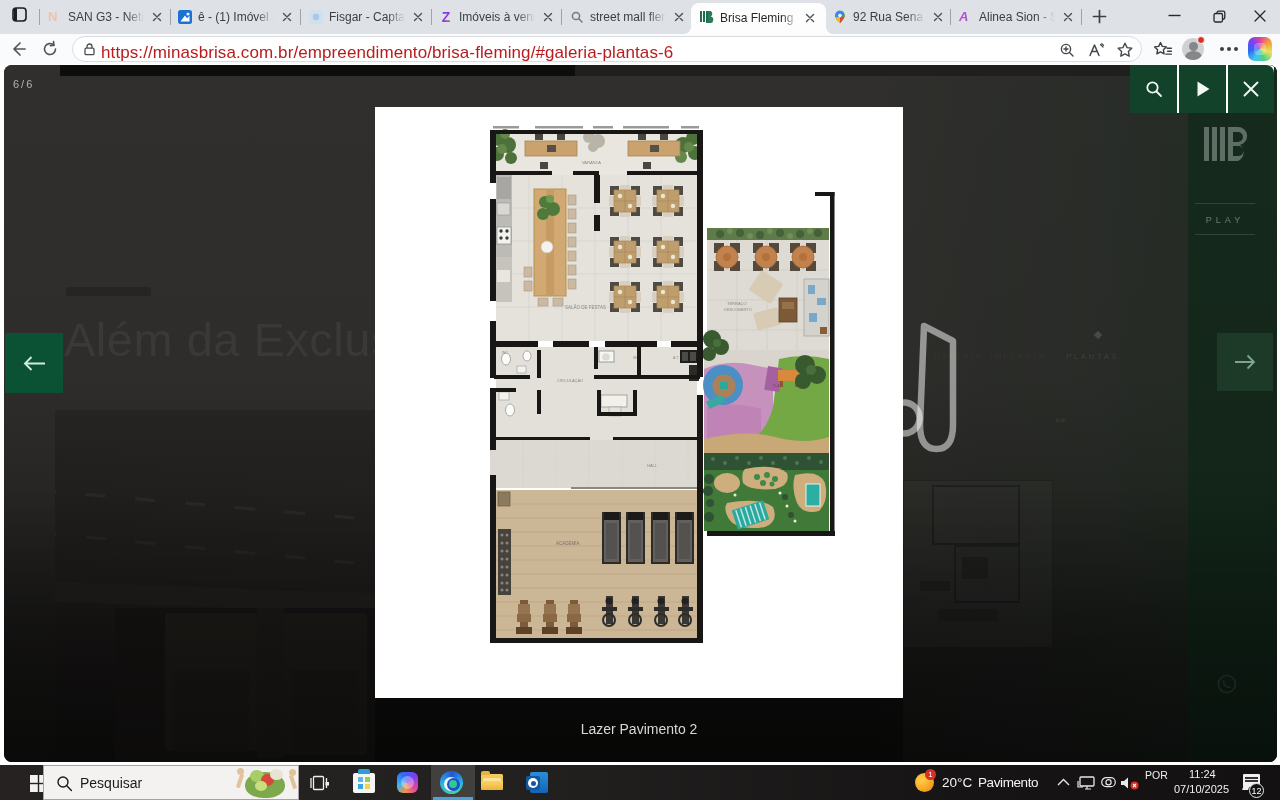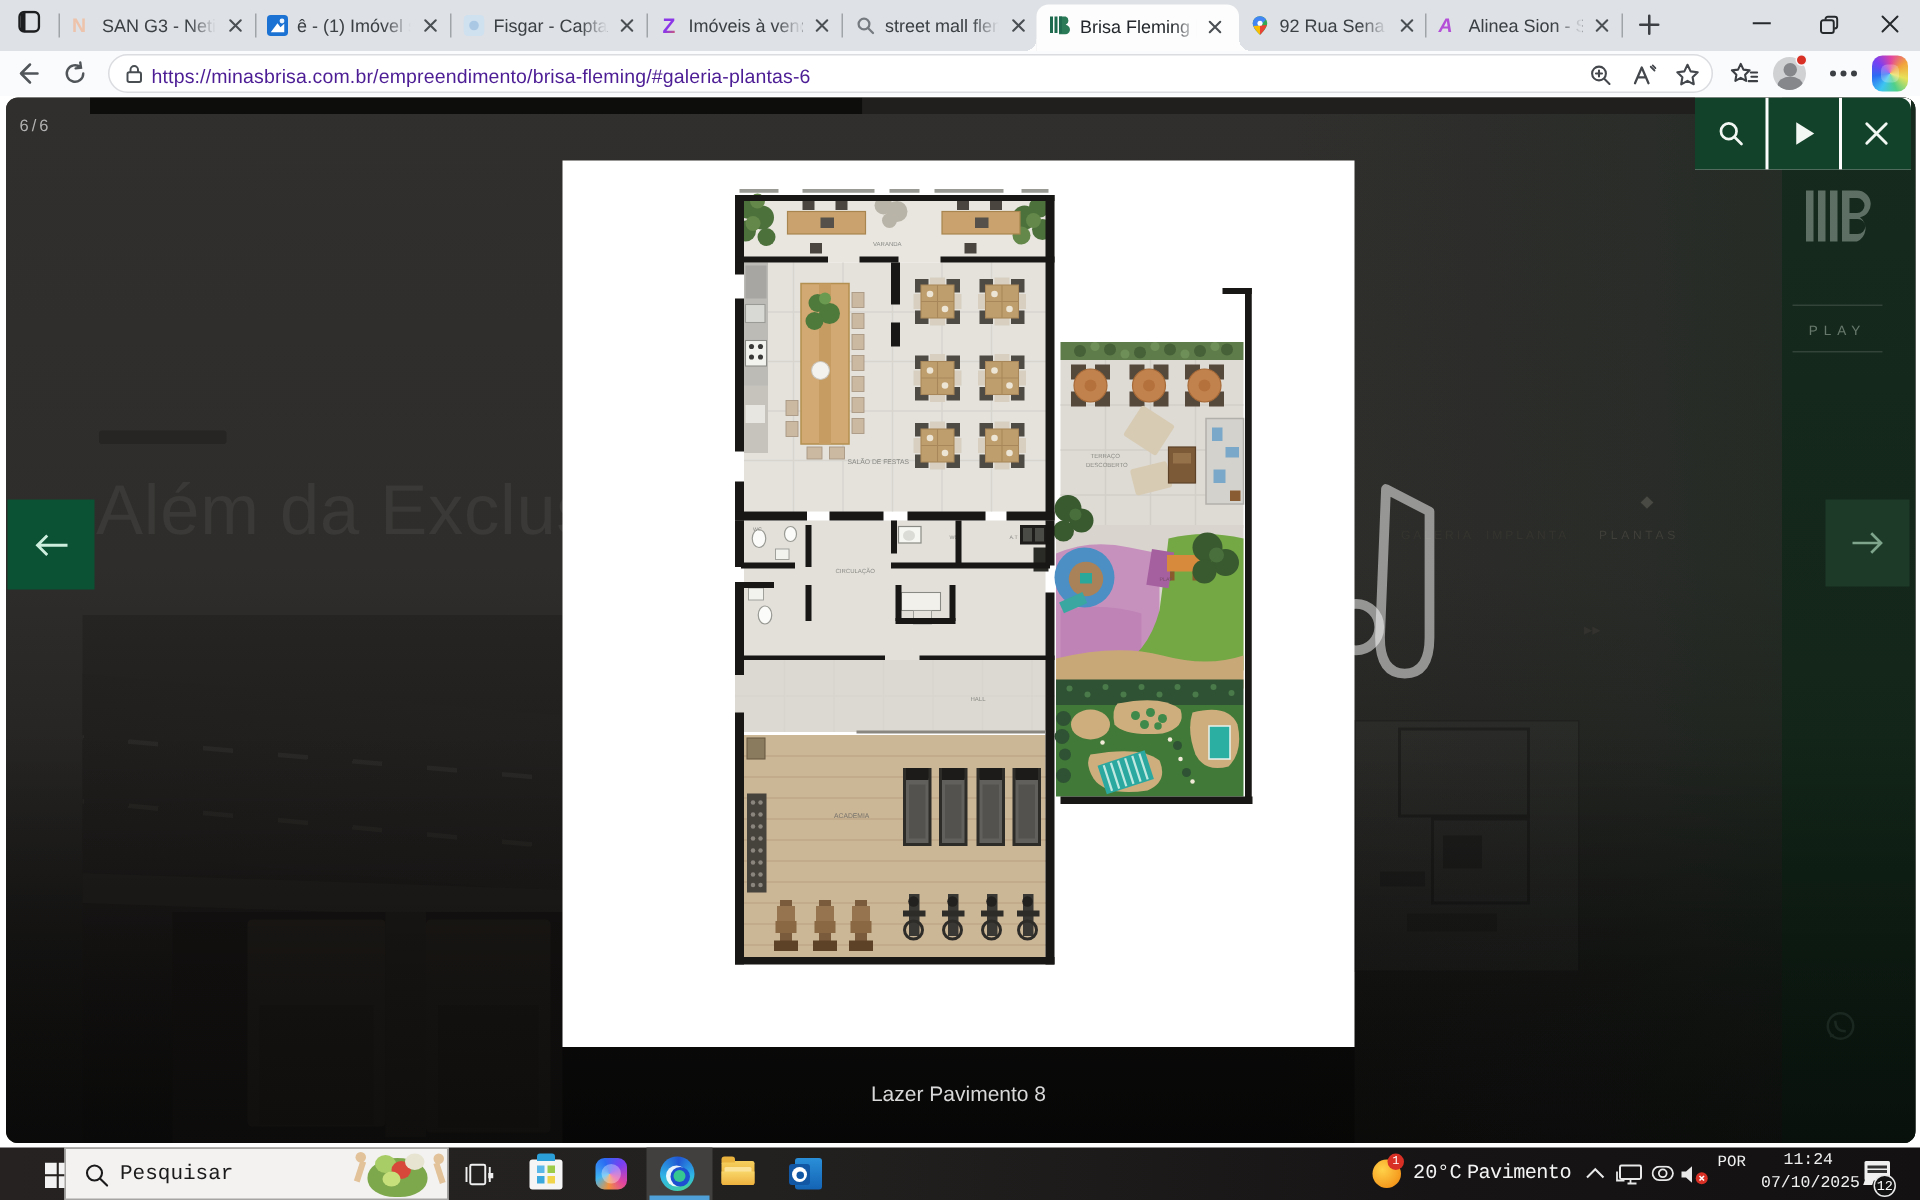--- a/index.html
+++ b/index.html
@@ -23,27 +23,27 @@
   #activetab .lbl { position:absolute; left:29px; top:8px; width:78px; height:15px; overflow:hidden;
      font-size:12px; color:#24282c; white-space:nowrap; }
   #activetab .lbl:after { content:""; position:absolute; right:0; top:0; width:16px; height:15px;
      background:linear-gradient(90deg, rgba(253,253,253,0), #fdfdfd); }
   #activetab:before { content:""; position:absolute; left:-8px; bottom:0; width:8px; height:8px; background:radial-gradient(circle at 0 0, transparent 8px, #fdfdfd 8px); }
   #activetab:after { content:""; position:absolute; right:-8px; bottom:0; width:8px; height:8px; background:radial-gradient(circle at 100% 0, transparent 8px, #fdfdfd 8px); }
   
   #toolbar { position:absolute; left:0; top:34px; width:1280px; height:30px; background:#fafbfc; }
   #urlpill { position:absolute; left:72px; top:2px; width:1070px; height:26px; background:#fff;
      border:1px solid #dadce0; border-radius:13px; }
-  #urltext { position:absolute; left:28px; top:5.5px; font-size:13px; color:#4c1d95; letter-spacing:0.1px;text-align:right; }
+  #urltext { position:absolute; left:28px; top:5.5px; font-size:17px; color:#b91c1c; letter-spacing:0.1px;text-align:right; }
   
   #page { position:absolute; left:4px; top:65px; width:1273px; height:697px; border-radius:8px;
      overflow:hidden; background:#2f2e2c; }
   
   #taskbar { position:absolute; left:0; top:765px; width:1280px; height:35px;
-     background:linear-gradient(90deg,#252221 0%,#232120 40%,#161414 75%,#131111 100%);font-family:Liberation Mono, monospace; }
+     background:linear-gradient(90deg,#252221 0%,#232120 40%,#161414 75%,#131111 100%); }
 </style>
 </head>
 <body>
 <div id="tabstrip">
     <svg class="abs" style="left:12px;top:7px" width="15" height="15" viewBox="0 0 15 15">
       <rect x="1" y="1" width="13" height="13" rx="3.2" fill="none" stroke="#1c1e20" stroke-width="1.6"></rect>
       <path d="M4.2 1.2 V13.8" stroke="#1c1e20" stroke-width="1.6"></path>
       <rect x="1.8" y="1.8" width="2.4" height="11.4" fill="#1c1e20"></rect>
     </svg>
     <div class="sep" style="left:39px"></div>
@@ -736,21 +736,21 @@
     <g fill="#9a9a94">
       <rect x="118" y="19" width="26" height="2.5"></rect>
           <rect x="160" y="19" width="48" height="2.5"></rect>
           <rect x="218" y="19" width="20" height="2.5"></rect>
           <rect x="248" y="19" width="46" height="2.5"></rect>
           <rect x="306" y="19" width="18" height="2.5"></rect>
     </g>
   </svg>
   </div>
 
-  <div class="abs" style="left:371px;top:656px;width:528px;text-align:center;font-size:14px;color:#d8d8d8">Lazer Pavimento 8</div>
+  <div class="abs" style="left:371px;top:656px;width:528px;text-align:center;font-size:14px;color:#d8d8d8">Lazer Pavimento 2</div>
 
 
   <div class="abs" style="left:899px;top:415px;width:150px;height:168px;background:rgba(255,255,255,0.022);border:1px solid rgba(0,0,0,0.22)">
     <div class="abs" style="left:28px;top:4px;width:88px;height:60px;border:2px solid rgba(0,0,0,0.26)"></div>
     <div class="abs" style="left:50px;top:64px;width:66px;height:58px;border:2px solid rgba(0,0,0,0.24)"></div>
     <div class="abs" style="left:58px;top:76px;width:26px;height:22px;background:rgba(0,0,0,0.2)"></div>
     <div class="abs" style="left:16px;top:100px;width:30px;height:10px;background:rgba(0,0,0,0.18)"></div>
     <div class="abs" style="left:34px;top:128px;width:60px;height:12px;background:rgba(0,0,0,0.15)"></div>
   </div>
 

